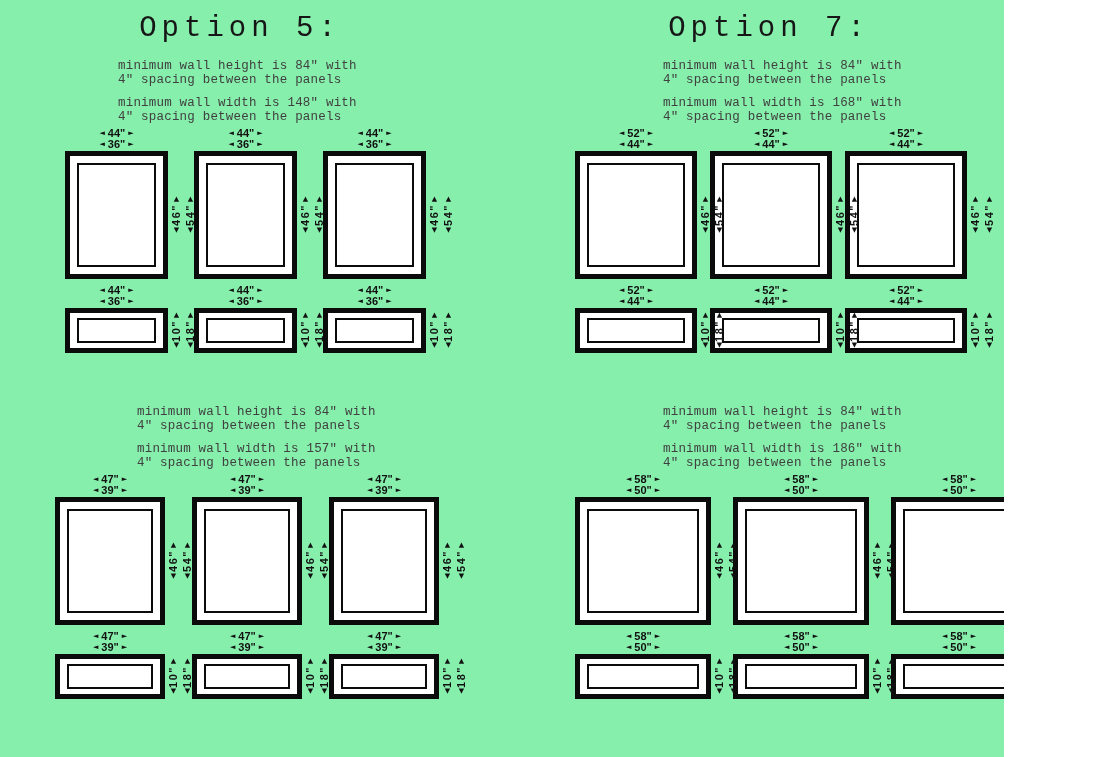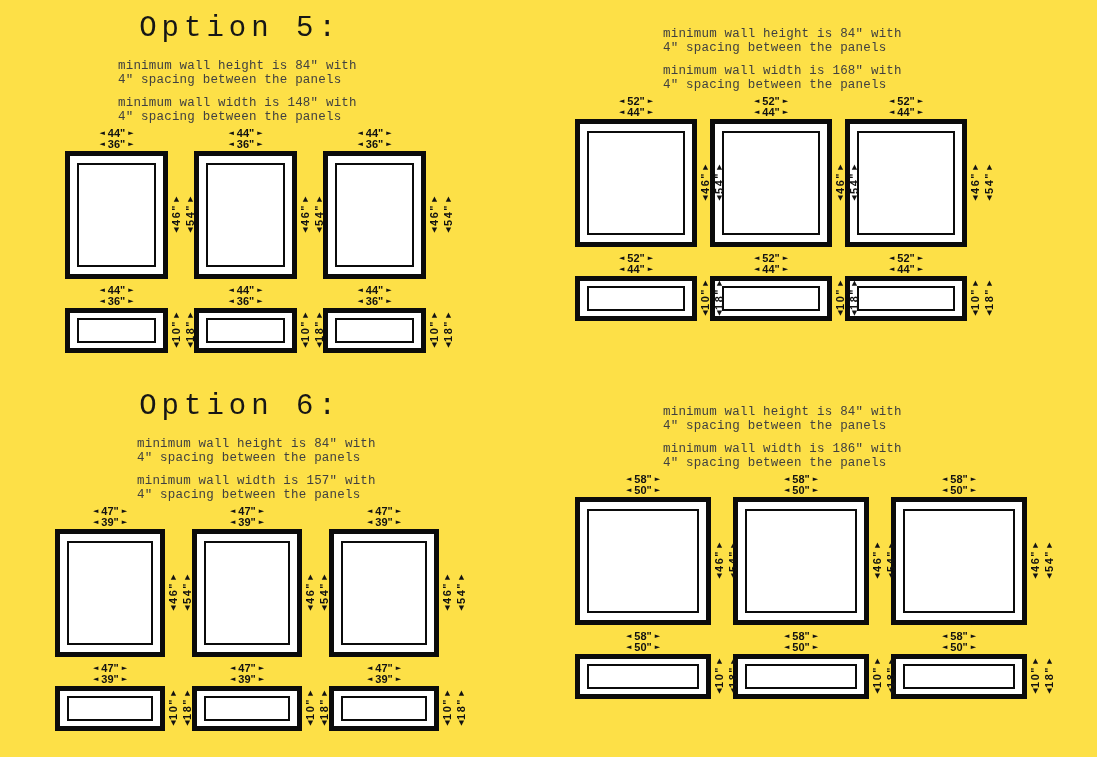--- a/index.html
+++ b/index.html
@@ -1,20 +1,20 @@
 <!DOCTYPE html>
 <html><head>
 <meta charset="utf-8">
 <style>
   * { margin: 0; padding: 0; box-sizing: border-box; }
   html, body { background: #ffffff; }
   .page {
     position: relative;
-    width: 1097px; height: 757px;
-    background: #fde047;
+    width: 1004px; height: 757px;
+    background: #86efac;
     display: grid;
     grid-template-columns: 549px 548px;
     grid-template-rows: 378px 379px;
     font-family: "Liberation Mono", "DejaVu Sans Mono", monospace;
     color: #222222;
     overflow: hidden;
   }
   .quad { position: relative; padding-top: 13px; }
   .title {
     font-family: "Liberation Mono", "DejaVu Sans Mono", monospace;
@@ -280,20 +280,21 @@
                 <span class="vtext">18"</span>
                 <span class="tri">▼</span>
               </div>
             </div>
           </div>
         </div>
       </div>
   </section>
 
   <section class="quad q-o7">
+    <h1 class="title">Option 7:</h1>
     <div class="notes">
       <p class="note">
         <span class="nline">minimum wall height is 84" with</span>
         <span class="nline">4" spacing between the panels</span>
       </p>
       <p class="note">
         <span class="nline">minimum wall width is 168" with</span>
         <span class="nline">4" spacing between the panels</span>
       </p>
     </div>
@@ -483,21 +484,20 @@
                 <span class="vtext">18"</span>
                 <span class="tri">▼</span>
               </div>
             </div>
           </div>
         </div>
       </div>
   </section>
 
   <section class="quad q-o6">
-    <h1 class="title">Option 6:</h1>
     <div class="notes">
       <p class="note">
         <span class="nline">minimum wall height is 84" with</span>
         <span class="nline">4" spacing between the panels</span>
       </p>
       <p class="note">
         <span class="nline">minimum wall width is 157" with</span>
         <span class="nline">4" spacing between the panels</span>
       </p>
     </div>

